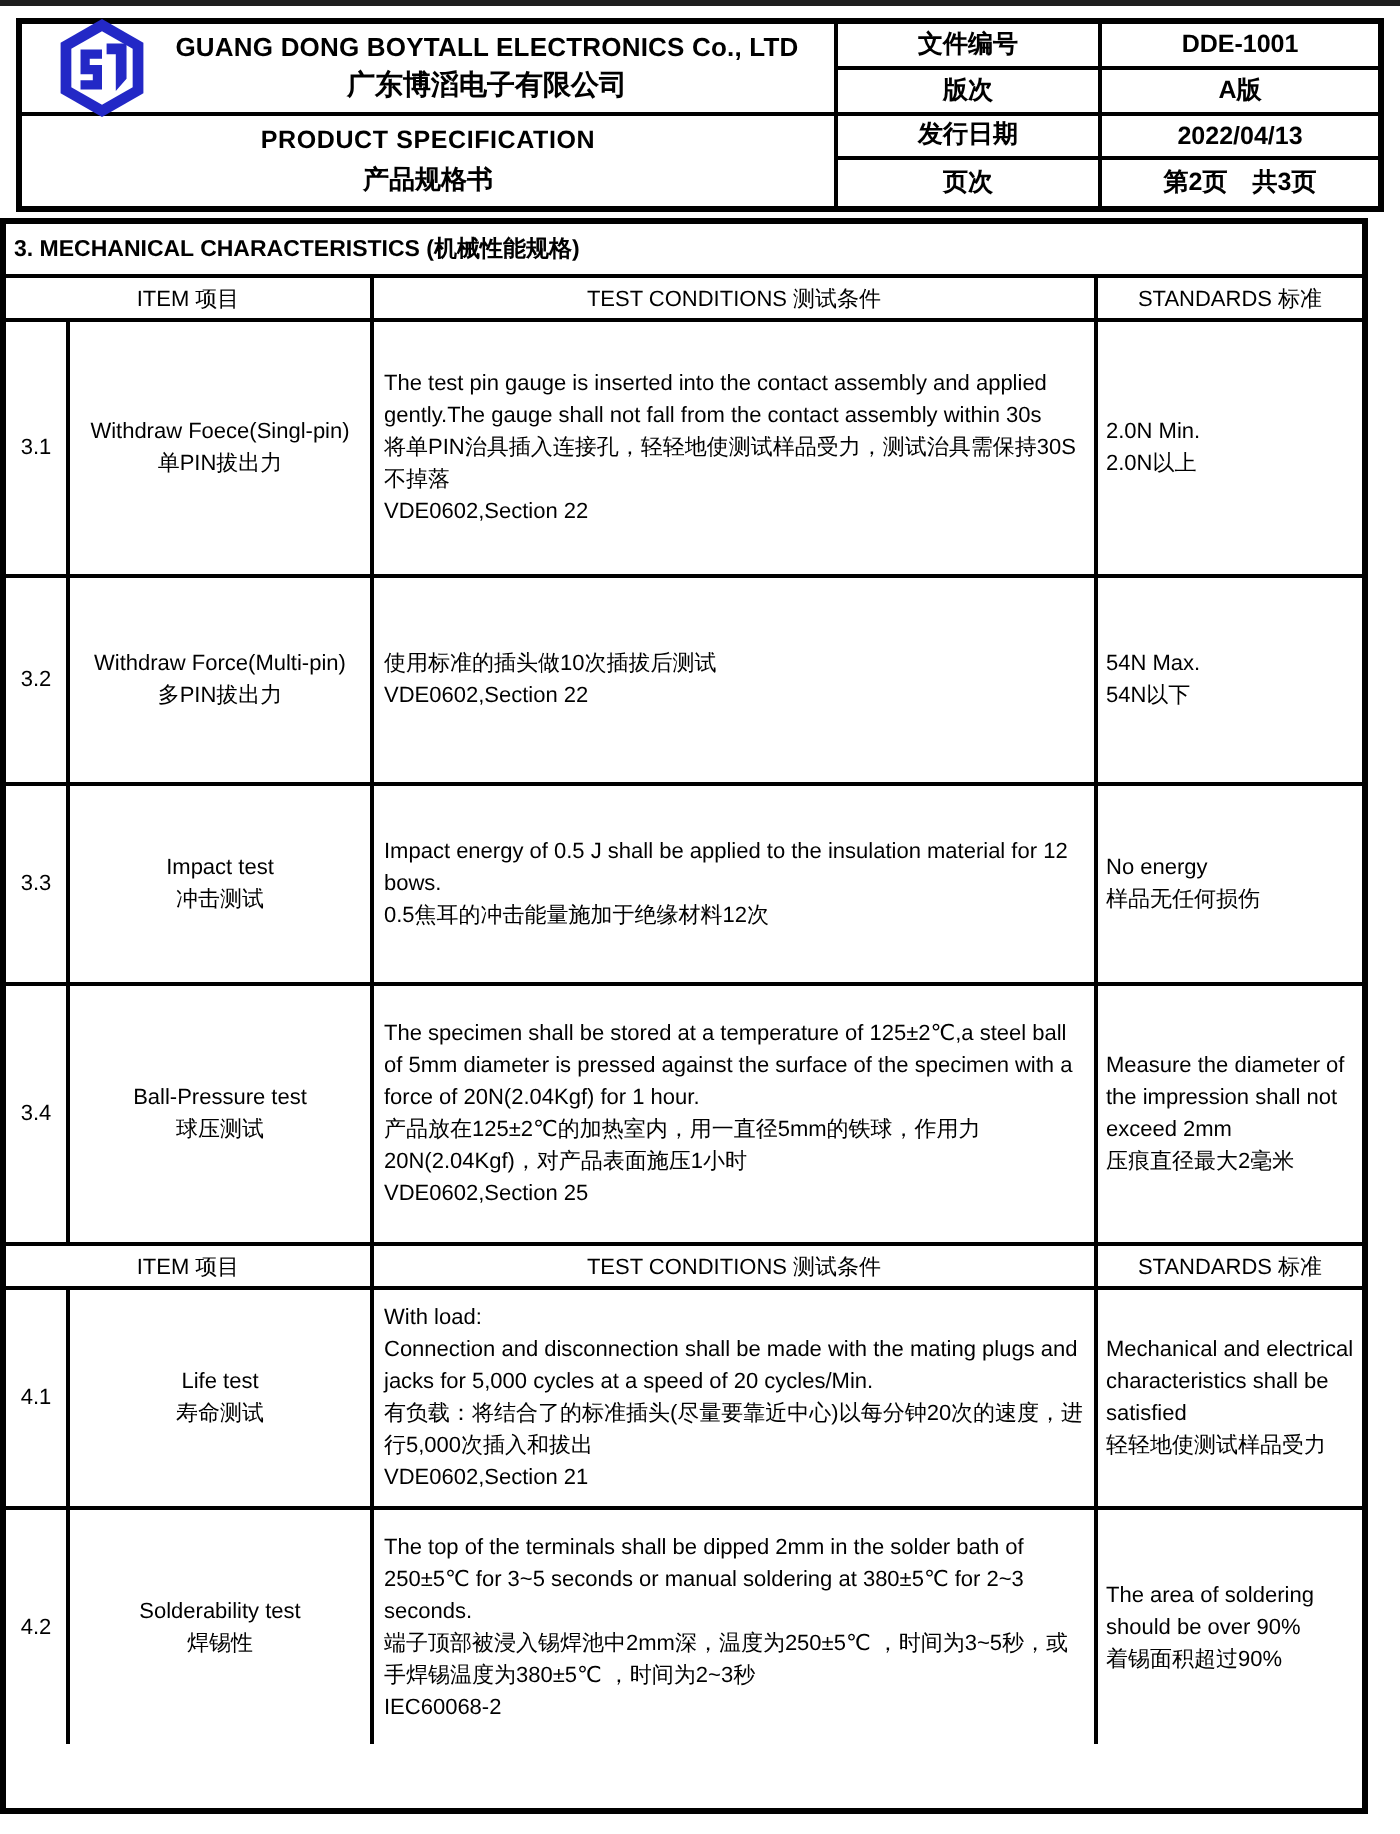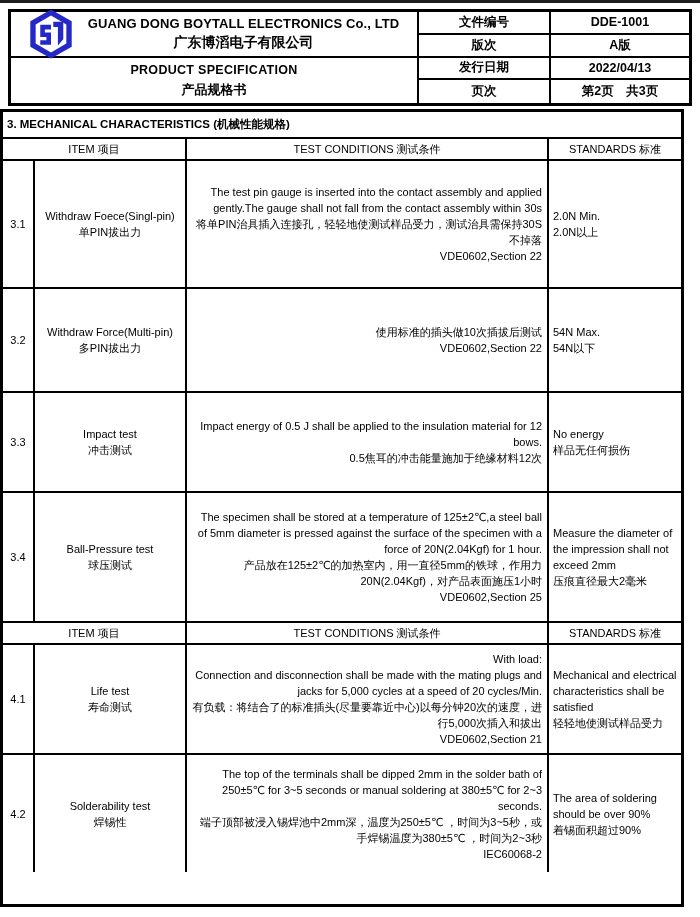--- a/index.html
+++ b/index.html
@@ -53,21 +53,21 @@
   }
   .trow.last{border-bottom:none;}
   .trow>div{box-sizing:border-box;}
   .c-no{display:flex;align-items:center;justify-content:center;font-size:11px;}
   .c-item{
     border-left:2px solid #000;display:flex;flex-direction:column;align-items:center;
     justify-content:center;text-align:center;font-size:11px;line-height:16px;padding:2px;
   }
   .c-cond{
     border-left:2px solid #000;display:flex;flex-direction:column;justify-content:center;
-    font-size:11px;line-height:16px;padding:3px 5px;text-align:right;
+    font-size:11px;line-height:16px;padding:3px 5px;
   }
   .c-std{
     border-left:2px solid #000;display:flex;flex-direction:column;justify-content:center;
     font-size:11px;line-height:16px;padding:3px 4px;
   }
 </style>
 </head>
 <body>
 
 <div class="sheet">

